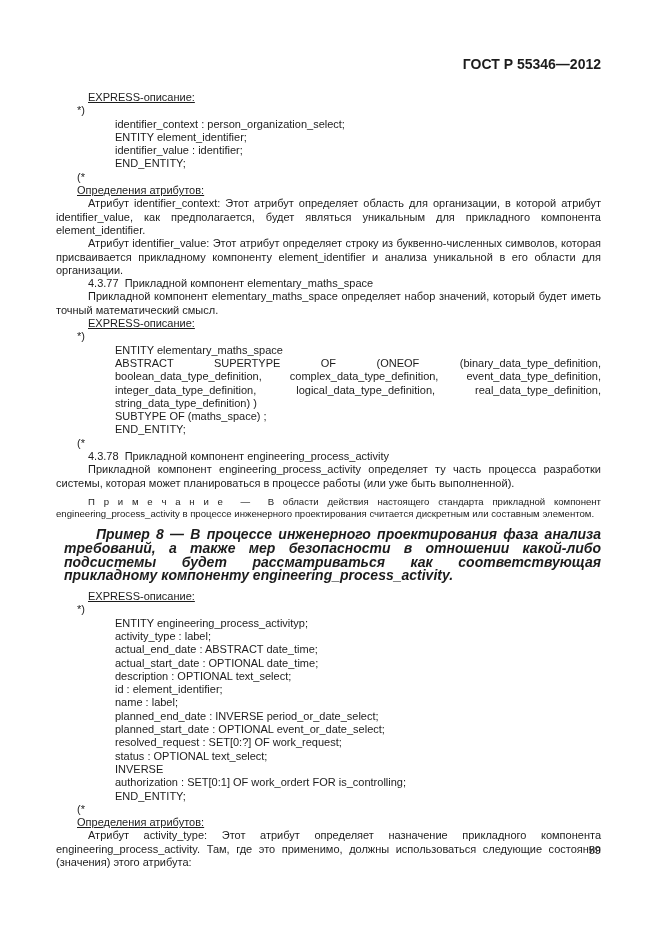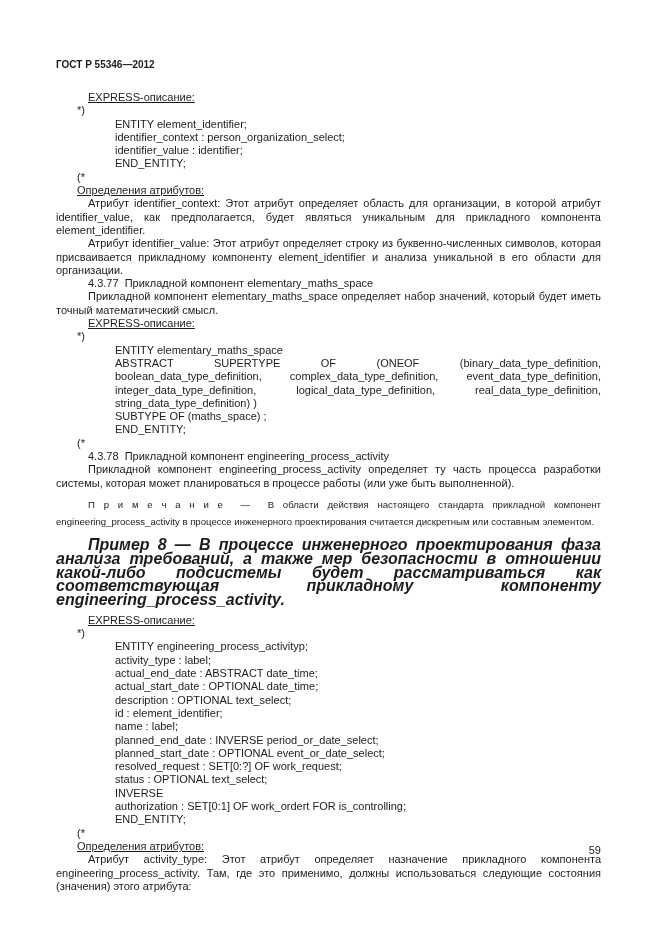--- a/index.html
+++ b/index.html
@@ -15,22 +15,23 @@
     font-size: 11px;
     line-height: 13.3px;
     color: #1c1c1c;
     overflow: hidden;
   }
   .doc-header {
     position: absolute;
     top: 58px;
     left: 56px;
     width: 545px;
+    text-align: right;
     font-weight: 700;
-    font-size: 10px;
+    font-size: 14px;
   }
   .content {
     position: absolute;
     top: 91px;
     left: 56px;
     width: 545px;
   }
   .page-number {
     position: absolute;
     top: 844px;
@@ -50,45 +51,45 @@
     text-indent: 32px;
     text-align: justify;
   }
   .section-heading {
     padding-left: 32px;
     white-space: pre-wrap;
   }
   .note {
     margin: 6px 0 5px 0;
     font-size: 9.6px;
-    line-height: 17px;
+    line-height: 12px;
     text-indent: 32px;
     text-align: justify;
     white-space: pre-wrap;
   }
   .example {
-    margin: 8px 0 7px 0;
+    margin: 8px 0 7px 8px;
     font-weight: 700;
     font-style: italic;
-    font-size: 16px;
+    font-size: 14px;
     line-height: 13.8px;
     text-indent: 32px;
     text-align: justify;
   }
 </style>
 </head>
 <body>
 
 <div class="doc-header">ГОСТ Р 55346—2012</div>
 
 <div class="content">
     <div class="express-header underline">EXPRESS-описание:</div>
     <div class="star-line">*)</div>
+    <div class="code-line">identifier_context : person_organization_select;</div>
     <div class="code-line">ENTITY element_identifier;</div>
-    <div class="code-line">identifier_context : person_organization_select;</div>
     <div class="code-line">identifier_value : identifier;</div>
     <div class="code-line">END_ENTITY;</div>
     <div class="star-line">(*</div>
     <div class="attr-header underline">Определения атрибутов:</div>
     <div class="para">Атрибут identifier_context: Этот атрибут определяет область для организации, в которой атрибут identifier_value, как предполагается, будет являться уникальным для прикладного компонента element_identifier.</div>
     <div class="para">Атрибут identifier_value: Этот атрибут определяет строку из буквенно-численных символов, которая присваивается прикладному компоненту element_identifier и анализа уникальной в его области для организации.</div>
     <div class="section-heading">4.3.77  Прикладной компонент elementary_maths_space</div>
     <div class="para">Прикладной компонент elementary_maths_space определяет набор значений, который будет иметь точный математический смысл.</div>
     <div class="express-header underline">EXPRESS-описание:</div>
     <div class="star-line">*)</div>

